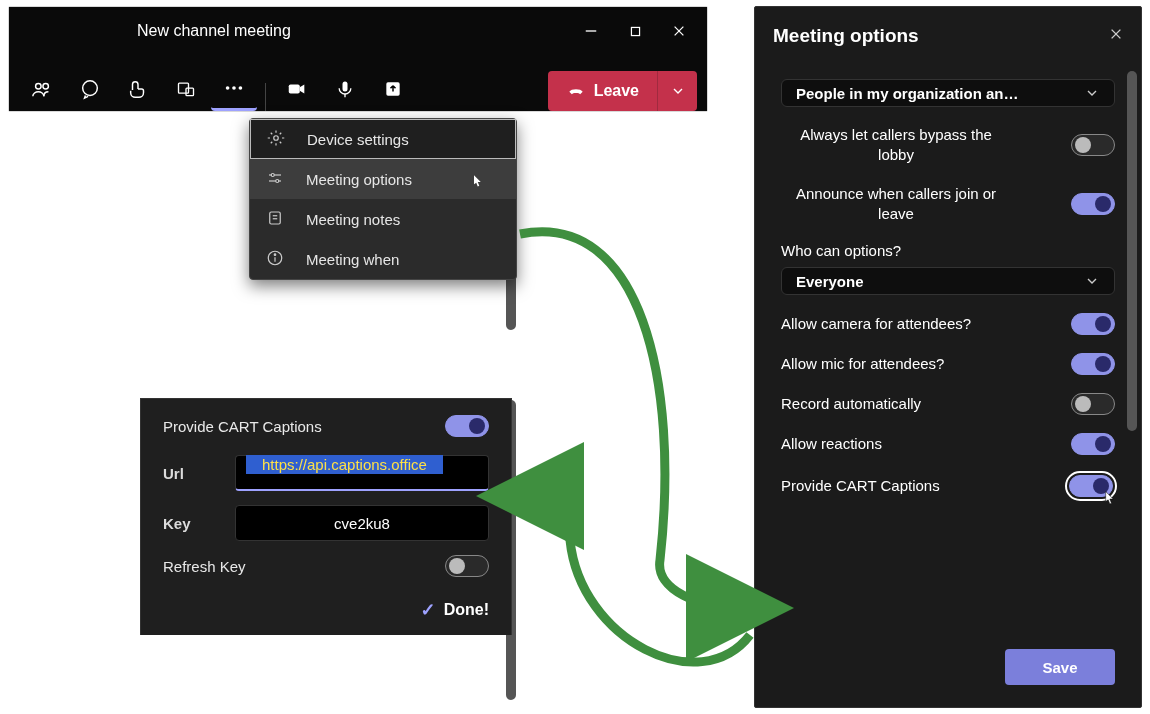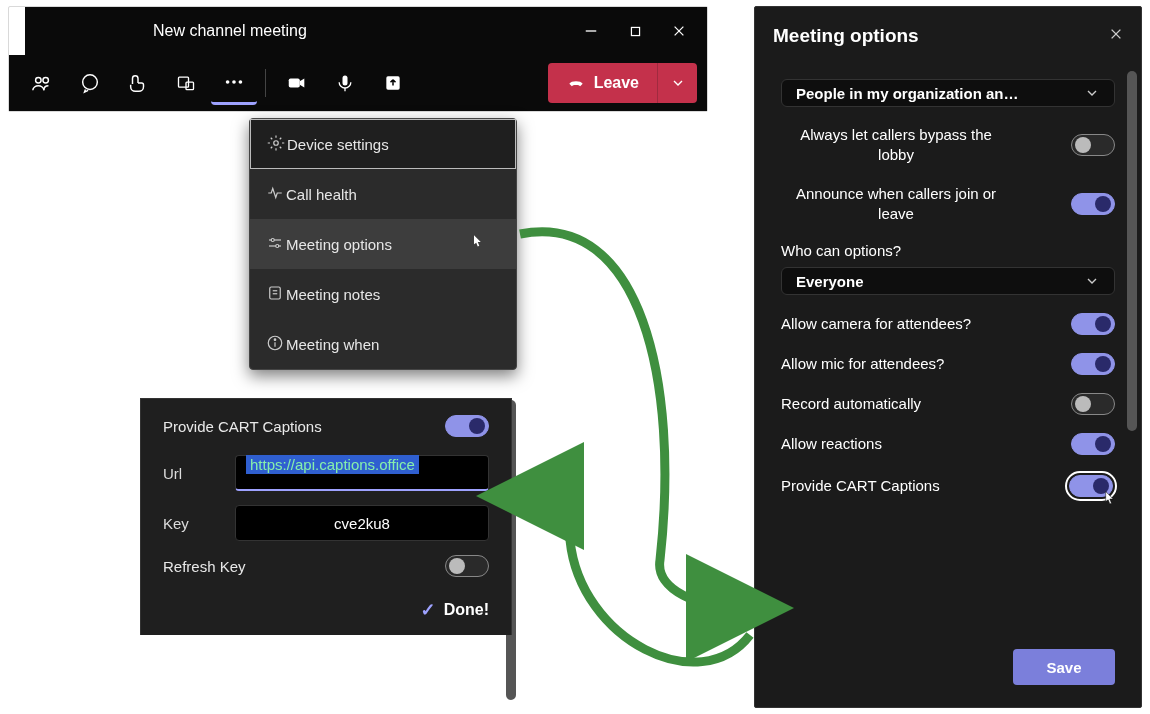--- a/index.html
+++ b/index.html
@@ -5,27 +5,27 @@
   * { box-sizing: border-box; margin: 0; padding: 0; font-family: 'Segoe UI', Arial, sans-serif; }
   body { width: 1150px; height: 714px; background: #fff; position: relative; overflow: hidden; }
 
   
   .meeting-window {
     position: absolute; left: 8px; top: 6px; width: 700px;
     background: #fff; border: 1px solid #d9d9d9; border-radius: 2px;
   }
   .titlebar {
     display: flex; align-items: center; height: 48px;
-    background: #0a0a0a; color: #fff; padding: 0 8px; margin-left: 16px;
+    background: #0a0a0a; color: #fff; padding: 0 8px;
   }
   .titlebar-title { flex: 1; text-align: left; font-size: 16px; color:#fff; margin-left:120px;}
   .win-controls { display:flex; gap: 4px; }
   .win-btn { width:40px; height:30px; display:flex;align-items:center;justify-content:center;color:#fff; }
   .toolbar {
-    display:flex; align-items:center; height:56px; background:#0a0a0a;
+    display:flex; align-items:flex-end; height:56px; background:#0a0a0a;
     padding:0 10px; gap:2px;
   }
   .tb-btn {
     width:46px; height:44px; display:flex; align-items:center; justify-content:center;
     color:#fff; border-radius:4px;
   }
   .tb-sep { width:1px; height:28px; background:#444; margin:0 6px;}
   .more-active { border-bottom:3px solid #9ea2ff; }
   .leave-group { display:flex; margin-left:auto; }
   .leave-btn {
@@ -38,43 +38,43 @@
     display:flex; align-items:center; justify-content:center;
   }
 
   
   .menu {
     position:absolute; left:249px; top:118px; width:268px;
     background:#2b2b2b; border:1px solid #444; border-radius:4px;
     box-shadow:0 6px 16px rgba(0,0,0,.5);
   }
   .menu-item {
-    display:flex; align-items:center; gap:2px; height:50px;
+    display:flex; align-items:center; gap:22px; height:40px;
     padding:0 16px; color:#e6e6e6; font-size:15px;
   }
   .menu-item.hover { background:#3d3d3d; }
   .menu-item.selected { background:#1f1f1f; border:1px solid #bbb; }
   .cursor-hand { position:absolute; font-size:14px; color:#fff;}
 
   
   .cart-panel {
     position:absolute; left:140px; top:398px; width:372px;
     background:#1f1f1f; border:1px solid #333; border-bottom:none;
     color:#fff; padding:16px 22px 14px 22px;
   }
   .cart-row { display:flex; align-items:center; justify-content:space-between; margin-bottom:18px;}
   .cart-row .lbl { font-size:15px; color:#e8e8e8;}
   .form-row { display:flex; align-items:center; gap:22px; margin-bottom:14px;}
-  .form-row .f-lbl { width:50px; font-size:15px; color:#dcdcdc;}
+  .form-row .f-lbl { width:50px; font-size:15px; color:#dcdcdc;font-weight:bold;}
   .input-box {
     flex:1; background:#000; border:1px solid #333; height:36px;
     padding:0 10px; color:#fff; font-size:15px; border-radius:4px;
   }
   .input-url .val{
-    color:#86efac; background:#2f5fd0; padding:1px 4px;
+    color:#fde047; background:#2f5fd0; padding:1px 16px;
   }
   .input-url { border-bottom:2px solid #9ea2ff;}
   .done-row { display:flex; justify-content:flex-end; align-items:center; gap:8px; margin-top:22px; font-weight:600;}
   .check { color:#9ea2ff; font-size:18px;}
 
   
   .options-panel {
     position:absolute; left:754px; top:6px; width:388px; height:702px;
     background:#1b1b1b; color:#fff; border:1px solid #333; border-radius:2px;
     display:flex; flex-direction:column;
@@ -88,21 +88,21 @@
     height:28px; display:flex; align-items:center; justify-content:space-between;
     padding:0 14px; font-size:15px; font-weight:600; margin:6px 0 18px 0;
   }
   .opt-row { display:flex; align-items:center; justify-content:space-between; margin:18px 0;text-align:center;}
   .opt-row .lbl { font-size:15px; max-width:230px; line-height:1.35;}
   .opt-label-block { font-size:15px; margin:16px 0 8px 0;}
   .highlight-toggle { outline:2px solid #fff; border-radius:14px; padding:2px;}
   .save-btn {
     align-self:flex-end; margin:10px 26px 22px 8px;
     background:#7b7fdb; color:#fff; font-weight:600; font-size:15px;
-    border:none; border-radius:4px; height:36px; width:102px;
+    border:none; border-radius:4px; height:36px; width:110px;
   }
 
   
   .toggle {
     width:44px; height:22px; border-radius:14px; position:relative;
     border:1px solid #888; background:#2a2a2a; flex-shrink:0;
   }
   .toggle::after{
     content:""; position:absolute; top:2px; left:3px;
     width:16px; height:16px; border-radius:50%; background:#bbb;
@@ -221,26 +221,20 @@
 <div class="vbar left"></div>
 <div class="vbar left2"></div>
 
 <div class="menu">
   <div class="menu-item selected">
     <span><svg viewBox="0 0 24 24" width="18" height="18" fill="none" stroke="#ccc" stroke-width="1.6">
           <circle cx="12" cy="12" r="3"></circle>
           <path d="M12 2v3M12 19v3M4 12H1M23 12h-3M5 5l2 2M17 17l2 2M19 5l-2 2M7 17l-2 2"></path>
         </svg></span>
     <span>Device settings</span>
-  </div>
-  <div class="menu-item">
-    <span><svg viewBox="0 0 24 24" width="18" height="18" fill="none" stroke="#ccc" stroke-width="1.6">
-          <path d="M3 12h4l2-6 4 12 2-6h6"></path>
-        </svg></span>
-    <span>Call health</span>
   </div>
   <div class="menu-item hover" style="position:relative;">
     <span><svg viewBox="0 0 24 24" width="18" height="18" fill="none" stroke="#ccc" stroke-width="1.6">
           <line x1="4" y1="8" x2="20" y2="8"></line>
           <line x1="4" y1="16" x2="20" y2="16"></line>
           <circle cx="9" cy="8" r="2" fill="#2b2b2b"></circle>
           <circle cx="15" cy="16" r="2" fill="#2b2b2b"></circle>
         </svg></span>
     <span>Meeting options</span>
     <span class="cursor-hand" style="right:30px;top:14px;position:absolute;">

